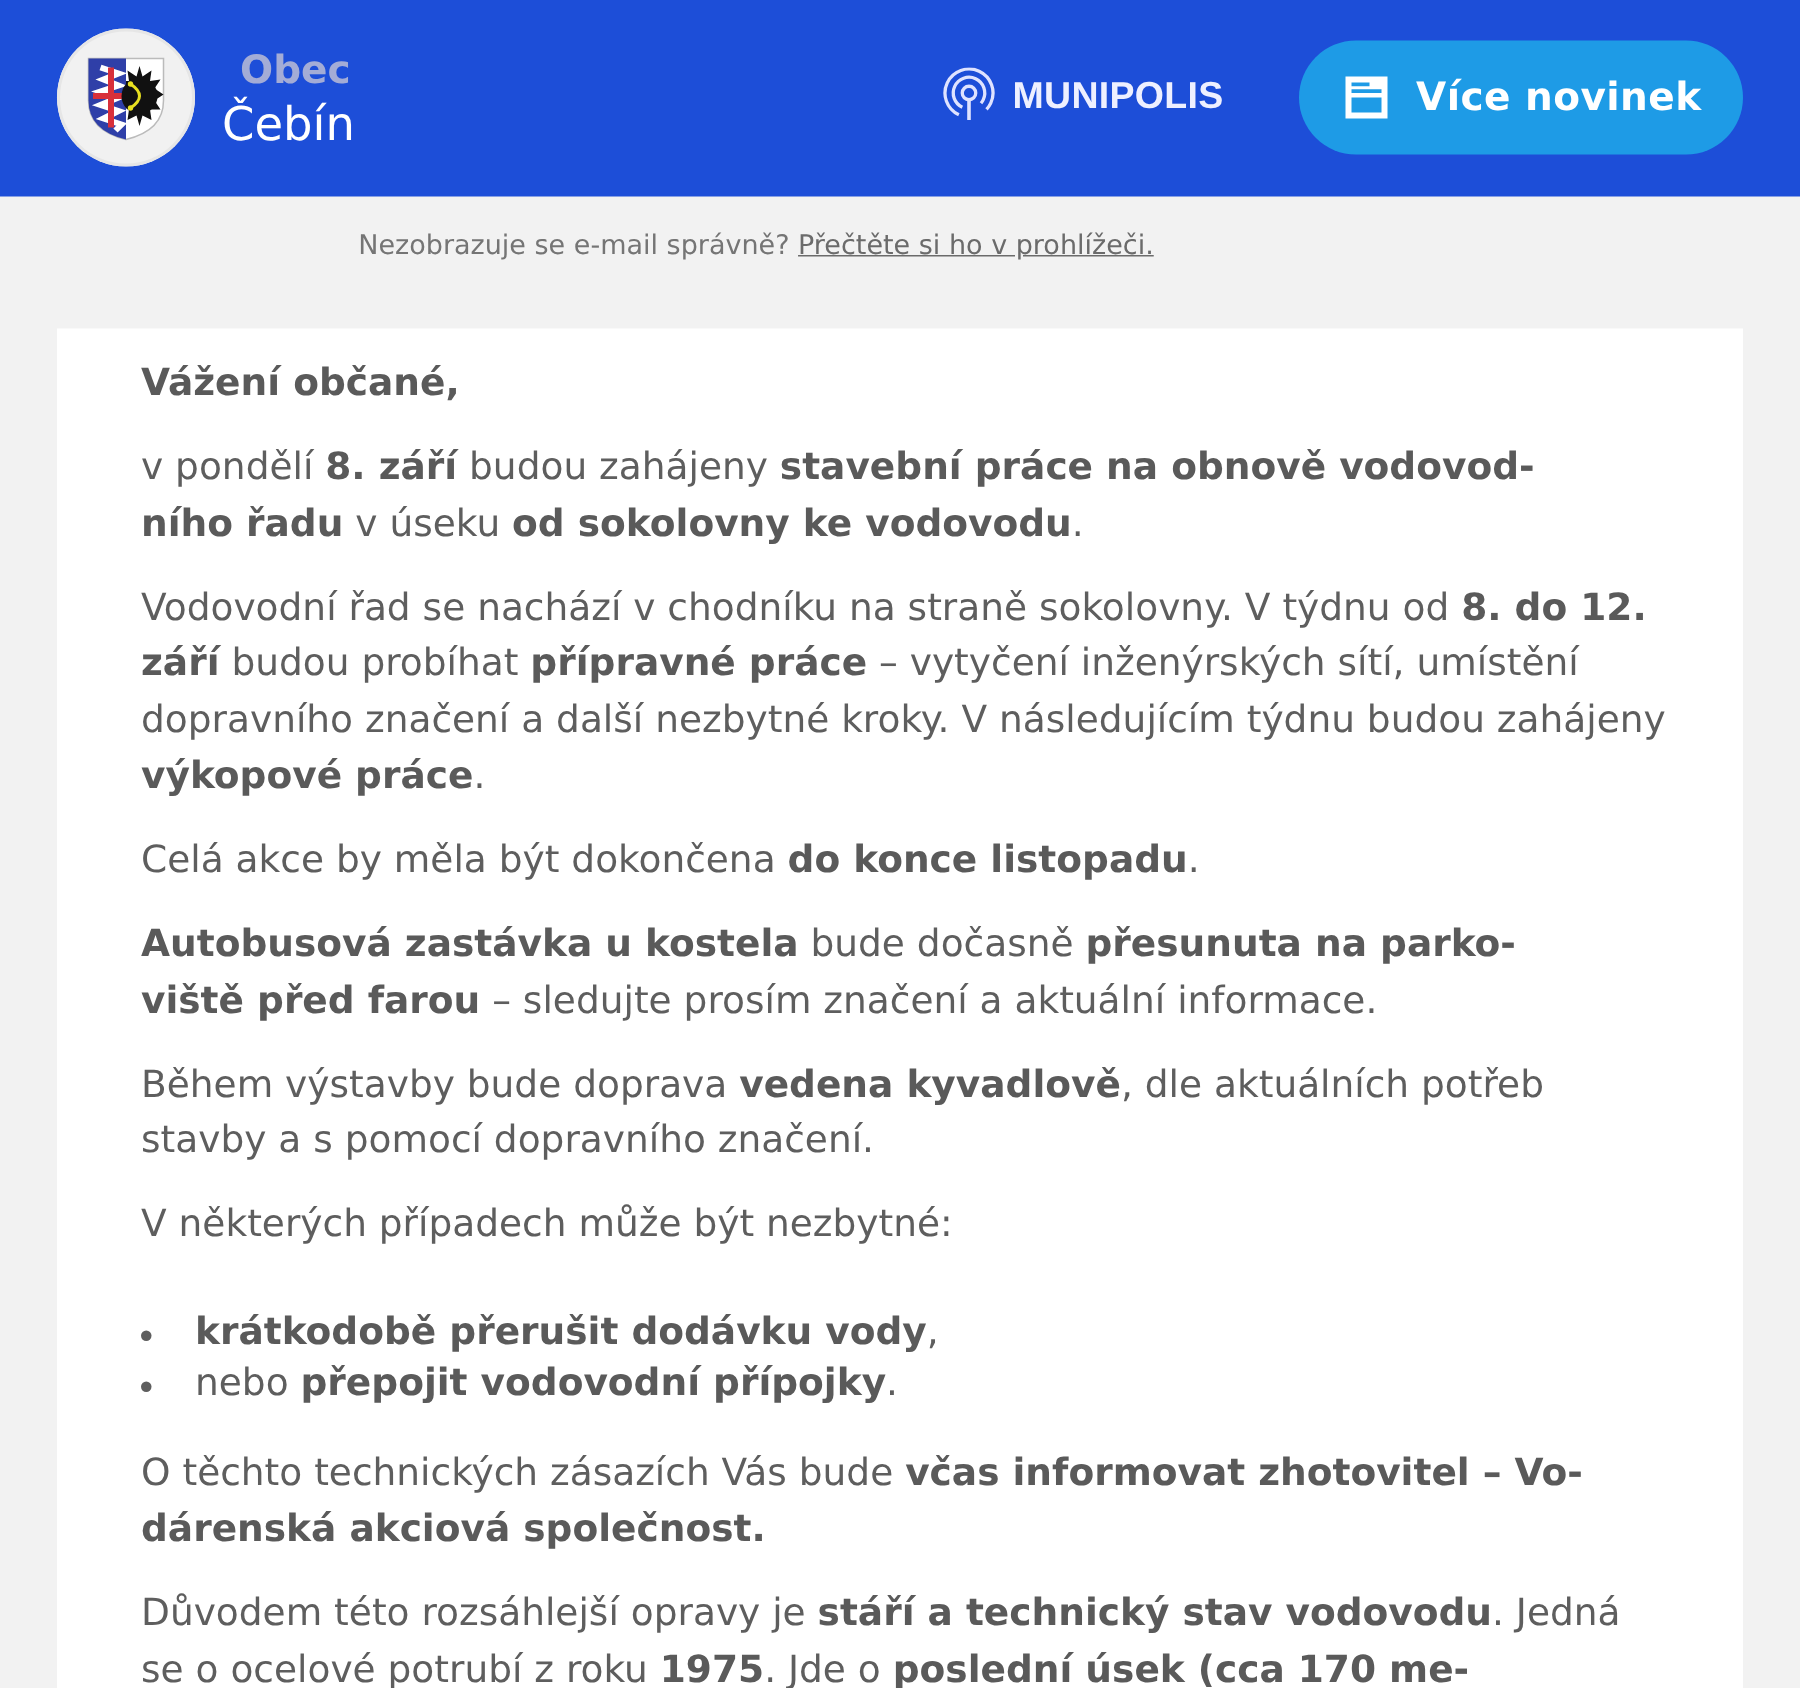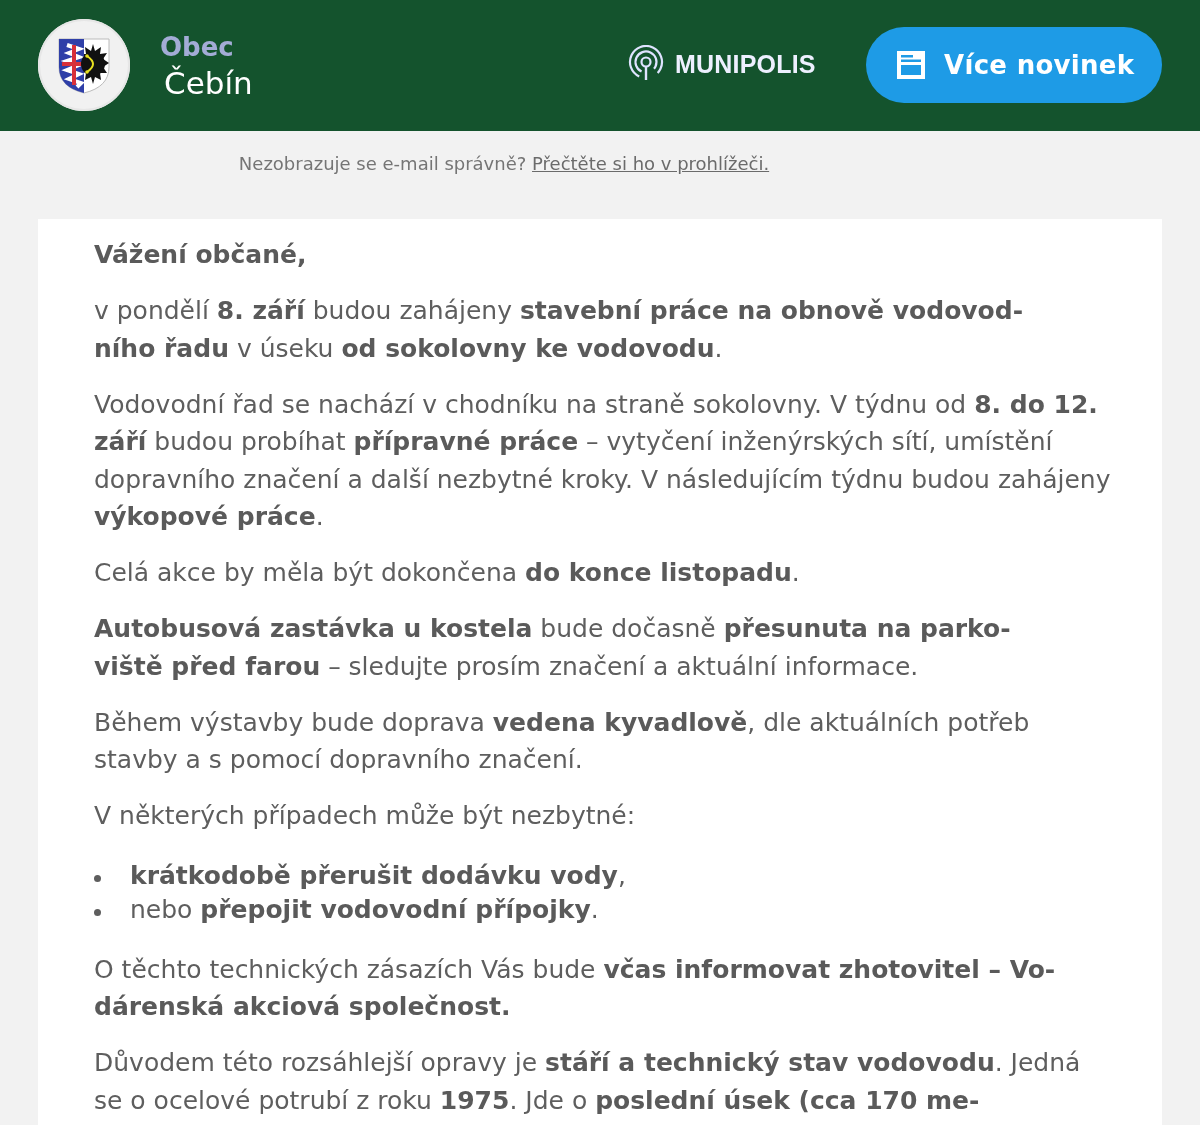--- a/index.html
+++ b/index.html
@@ -8,42 +8,42 @@
       height: 1125px;
       overflow: hidden;
       background: #f2f2f2;
       font-family: "DejaVu Sans", sans-serif;
     }
     .header {
       position: absolute;
       left: 0; top: 0;
       width: 1200px;
       height: 131px;
-      background: #14532d;
+      background: #1d4ed8;
     }
     .logo-circle {
       position: absolute;
       left: 38px; top: 19px;
       width: 92px; height: 92px;
       border-radius: 50%;
       background: #f1f1f1;
       box-shadow: 0 0 0 2px #e6e6e6 inset;
     }
     .logo-circle svg { position: absolute; left: 19px; top: 18px; }
     .brand-small {
       position: absolute;
       left: 160px; top: 31px;
       font-size: 26px;
       font-weight: bold;
       color: #a3acd6;
       line-height: 32px;
     }
     .brand-big {
       position: absolute;
-      left: 164px; top: 64px;
+      left: 148px; top: 64px;
       font-size: 31px;
       color: #ffffff;
       line-height: 38px;
     }
     .munipolis {
       position: absolute;
       left: 627px; top: 45px;
       height: 38px;
       display: flex;
       align-items: center;
@@ -99,21 +99,21 @@
       left: 94px; top: 236px;
       width: 1020px;
       color: #5e5e5e;
       font-size: 25px;
       line-height: 37.5px;
     }
     .content p { margin-bottom: 18.5px; }
     .content b { font-weight: bold; color: #5a5a5a; }
     .content ul {
       list-style: none;
-      margin-top: 24px;
+      margin-top: 36px;
       margin-bottom: 24px;
     }
     .content li {
       position: relative;
       padding-left: 36px;
       line-height: 34px;
     }
     .content li::before {
       content: "";
       position: absolute;

